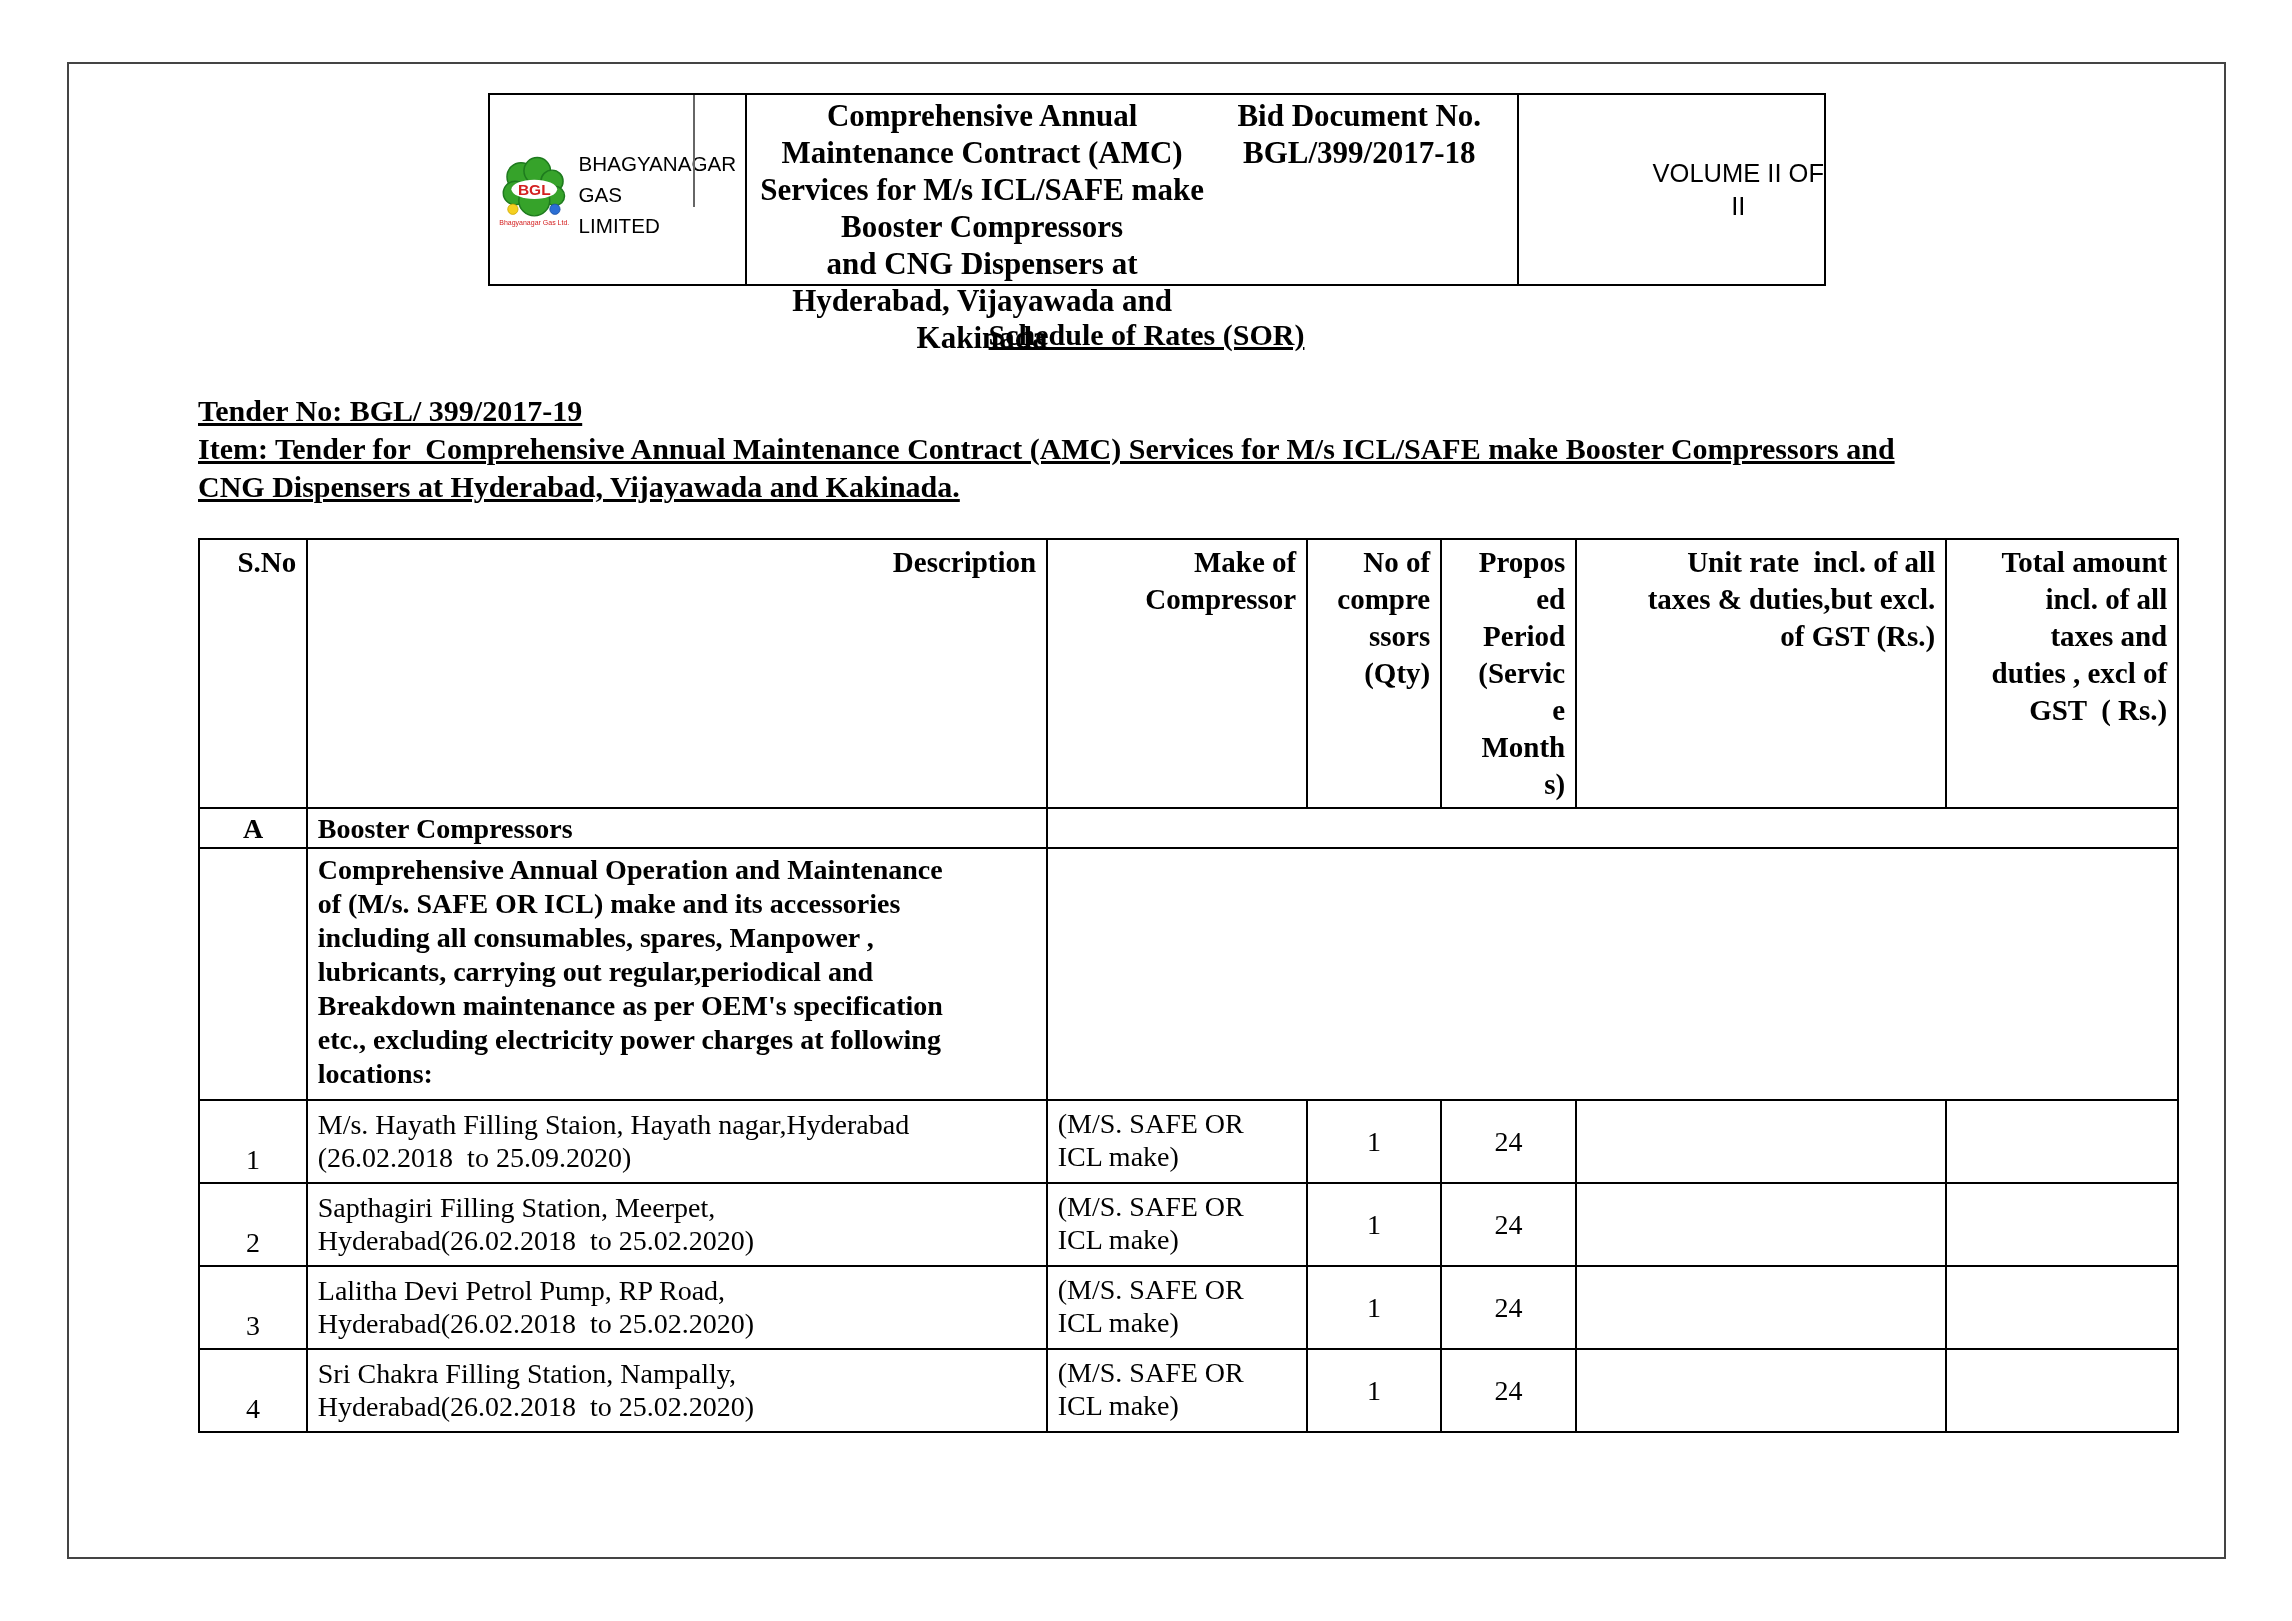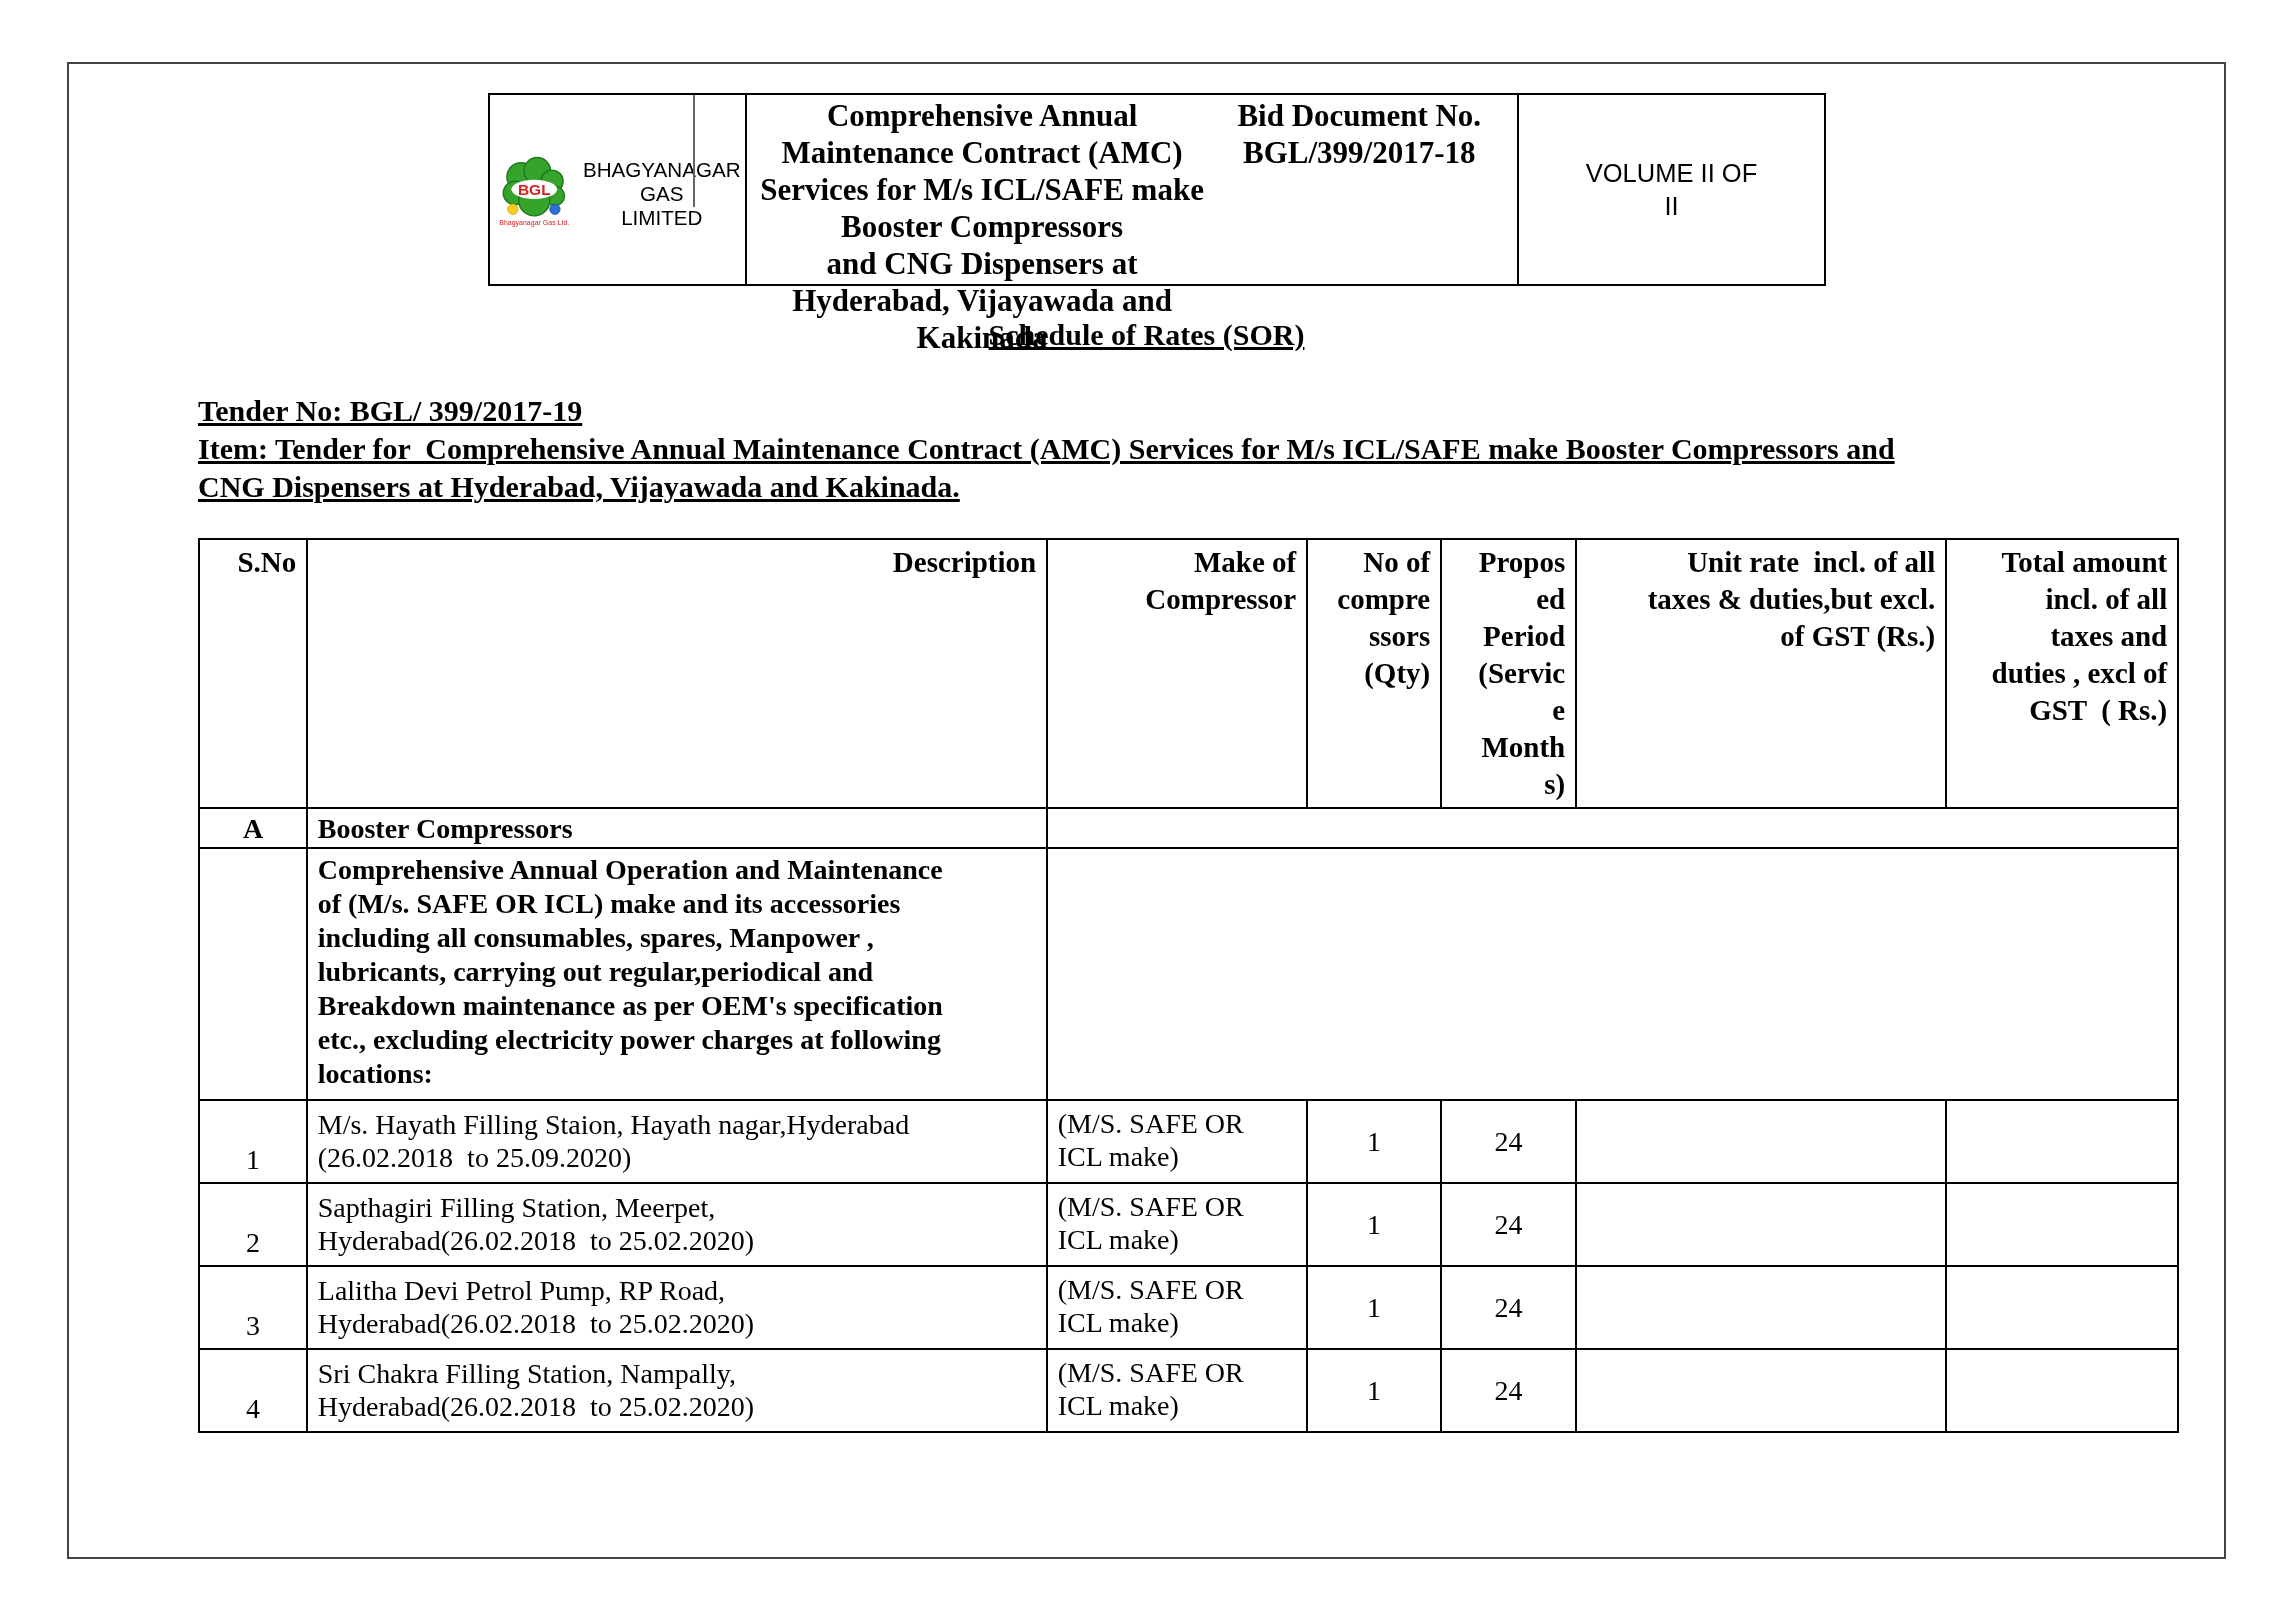--- a/index.html
+++ b/index.html
@@ -12,30 +12,30 @@
   .frame {
     position:absolute; left:67px; top:62px; width:2159px; height:1497px;
     border:2px solid #444; background:#fff;
   }
   
   .header-box {
     position:absolute; left:419px; top:29px; width:1338px; height:193px;
     border:2px solid #000; display:flex;
   }
   .hcell { border-right:2px solid #000; }
-  .hcell:last-child { border-right:none; }
+  .hcell:last-child { border-right:none;justify-content:flex-end; }
   .hcell-logo {
     width:257px; display:flex; align-items:center;
     padding-top:7px; position:relative;
   }
   .logo-divider { position:absolute; left:203px; top:0; width:2px; height:112px; background:#666; }
   .logo-svg { width:110px; height:110px; }
   .org-name {
-    font-family:"Liberation Sans", sans-serif; font-size:20.6px; line-height:24px;
-    text-align:center; white-space:pre-wrap; margin-top:2px;
+    font-family:"Liberation Sans", sans-serif; font-size:20.6px; line-height:31px;
+    white-space:pre-wrap; margin-top:2px;
   }
   .hcell-title {
     width:772px; display:flex; flex-direction:row; justify-content:center;
     text-align:center; padding:2px 7.8px;
   }
   .doc-title, .bid-no {
     font-weight:bold; font-size:31px; line-height:37px; white-space:pre-wrap;
   }
   .hcell-volume {
     flex:1; display:flex; align-items:center; justify-content:center;

